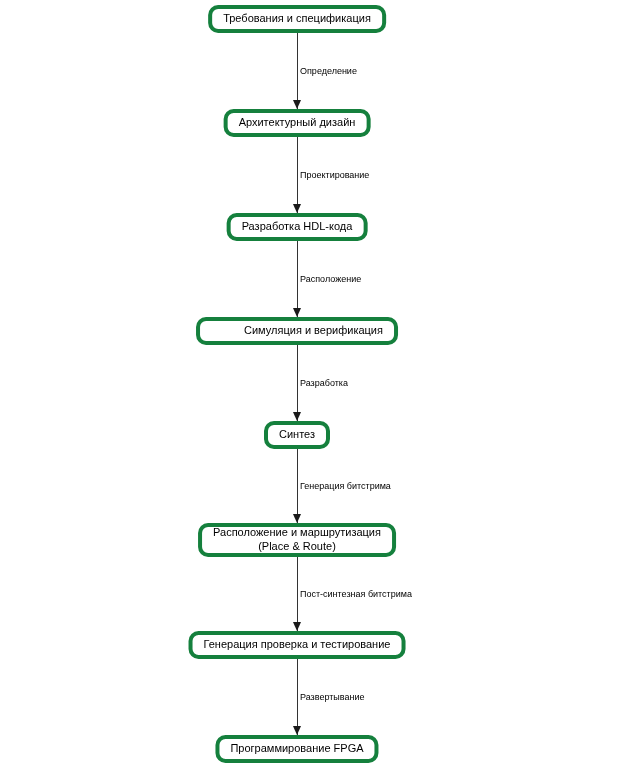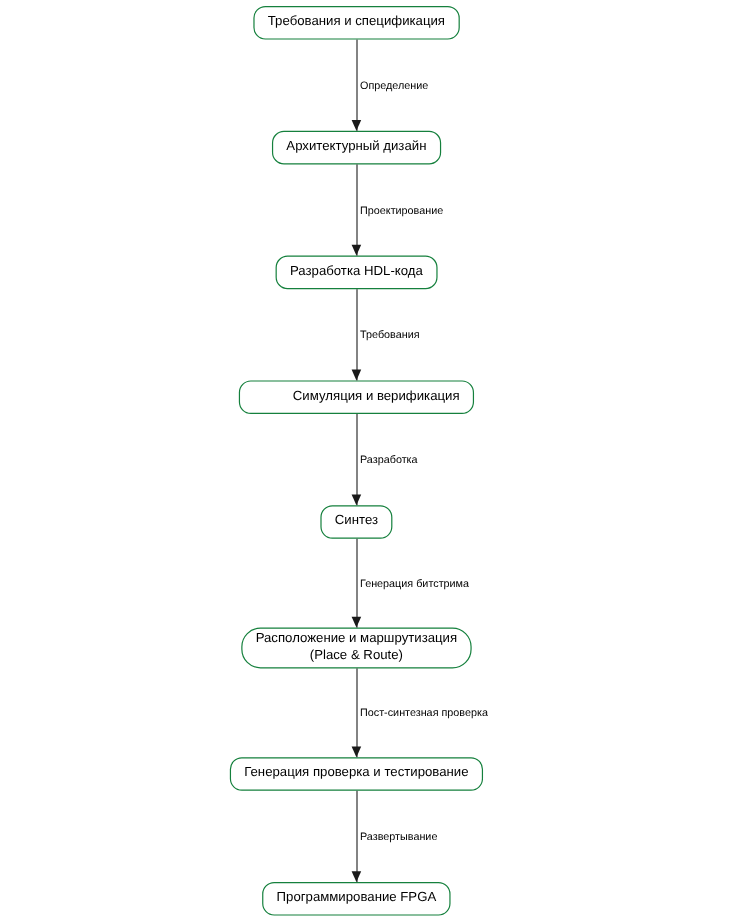--- a/index.html
+++ b/index.html
@@ -19,29 +19,29 @@
     position: absolute;
     left: 297px;
     transform: translateX(-50%);
     height: 28px;
     display: flex;
     align-items: center;
     justify-content: center;
     padding: 0 11px;
     box-sizing: border-box;
     background: #ffffff;
-    border: 1px solid #15803d;
+    border: 4px solid #15803d;
     border-radius: 10px;
     font-size: 11px;
     color: #000000;
     white-space: pre-line;
     text-align: center;
     line-height: 1.25;
   }
-  .node.tall { height: 34px; border-radius: 16px; }
+  .node.tall { height: 34px; }
   .edge {
     position: absolute;
     left: 297px;
     width: 0;
   }
   .edge .line {
     position: absolute;
     left: -0.5px;
     top: 0;
     width: 1px;
@@ -89,36 +89,36 @@
     <span class="edge-label">Определение</span>
   </div>
   <div class="edge" style="top:137px;height:76px;">
     <div class="line"></div>
     <div class="arrowhead"></div>
     <span class="edge-label">Проектирование</span>
   </div>
   <div class="edge" style="top:241px;height:76px;">
     <div class="line"></div>
     <div class="arrowhead"></div>
-    <span class="edge-label">Требования</span>
+    <span class="edge-label">Расположение</span>
   </div>
   <div class="edge" style="top:345px;height:76px;">
     <div class="line"></div>
     <div class="arrowhead"></div>
     <span class="edge-label">Разработка</span>
   </div>
   <div class="edge" style="top:449px;height:74px;">
     <div class="line"></div>
     <div class="arrowhead"></div>
     <span class="edge-label">Генерация битстрима</span>
   </div>
   <div class="edge" style="top:557px;height:74px;">
     <div class="line"></div>
     <div class="arrowhead"></div>
-    <span class="edge-label">Пост-синтезная проверка</span>
+    <span class="edge-label">Пост-синтезная битстрима</span>
   </div>
   <div class="edge" style="top:659px;height:76px;">
     <div class="line"></div>
     <div class="arrowhead"></div>
     <span class="edge-label">Развертывание</span>
   </div>
 
 </div>
 
 </body></html>

